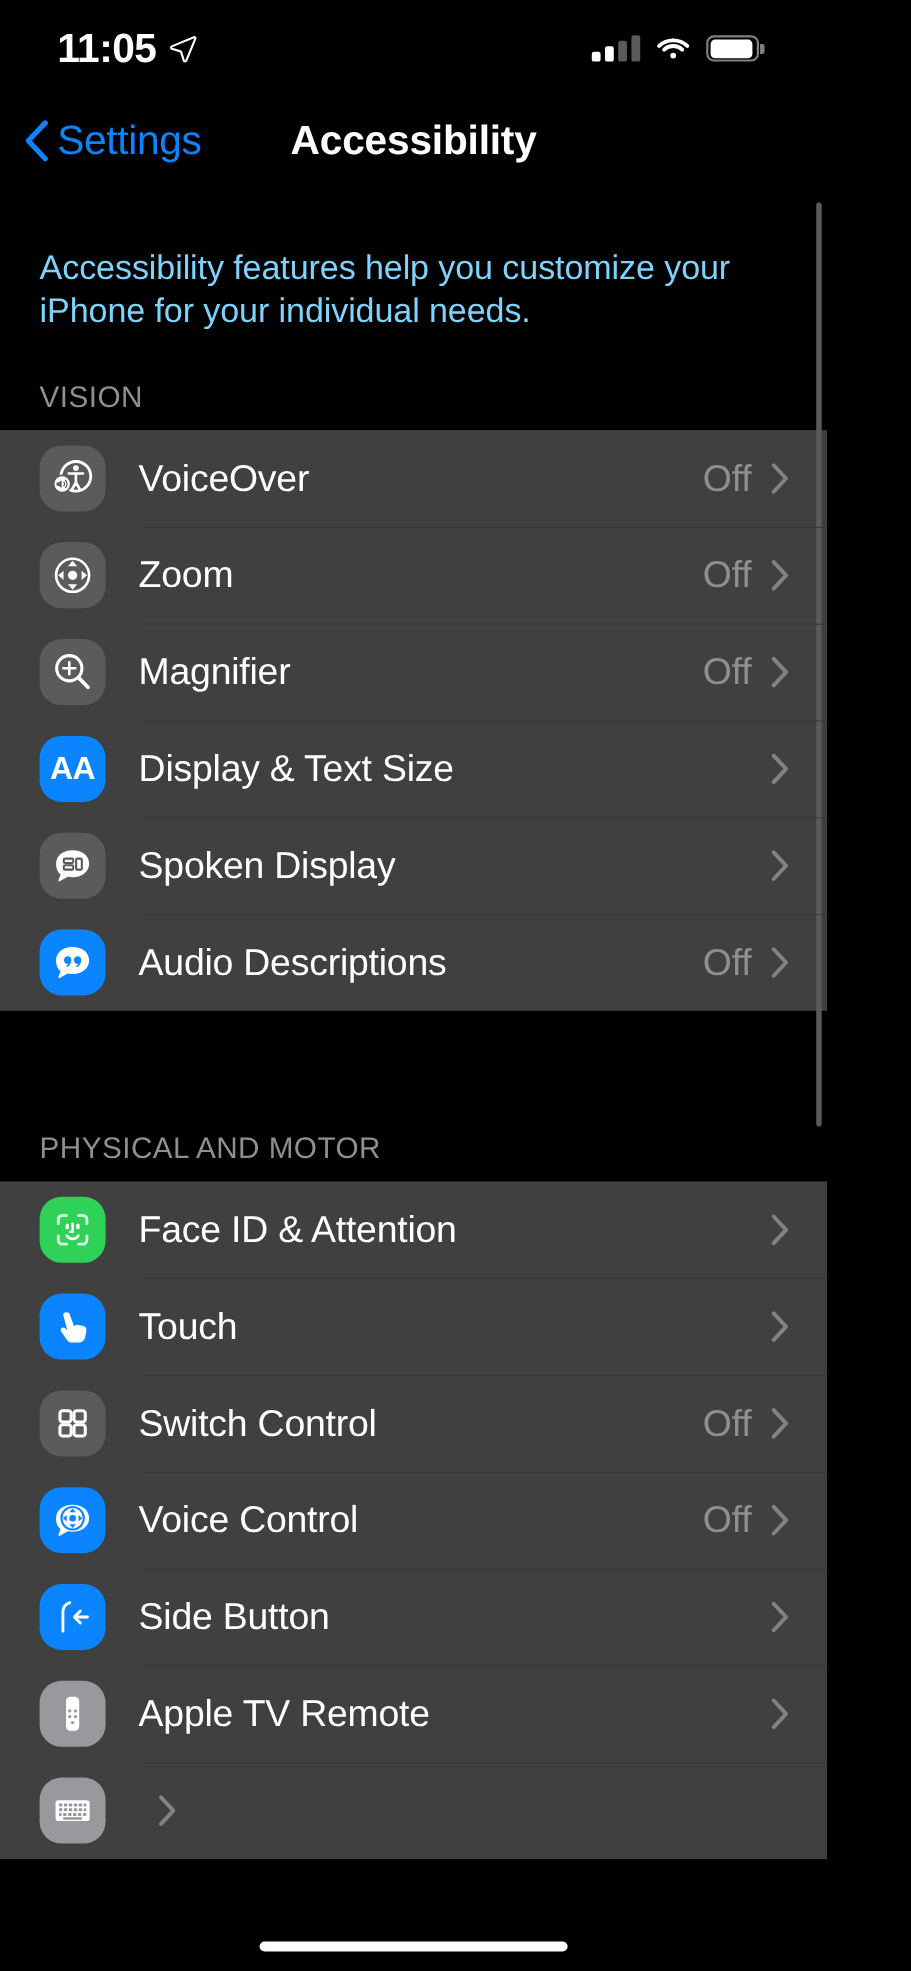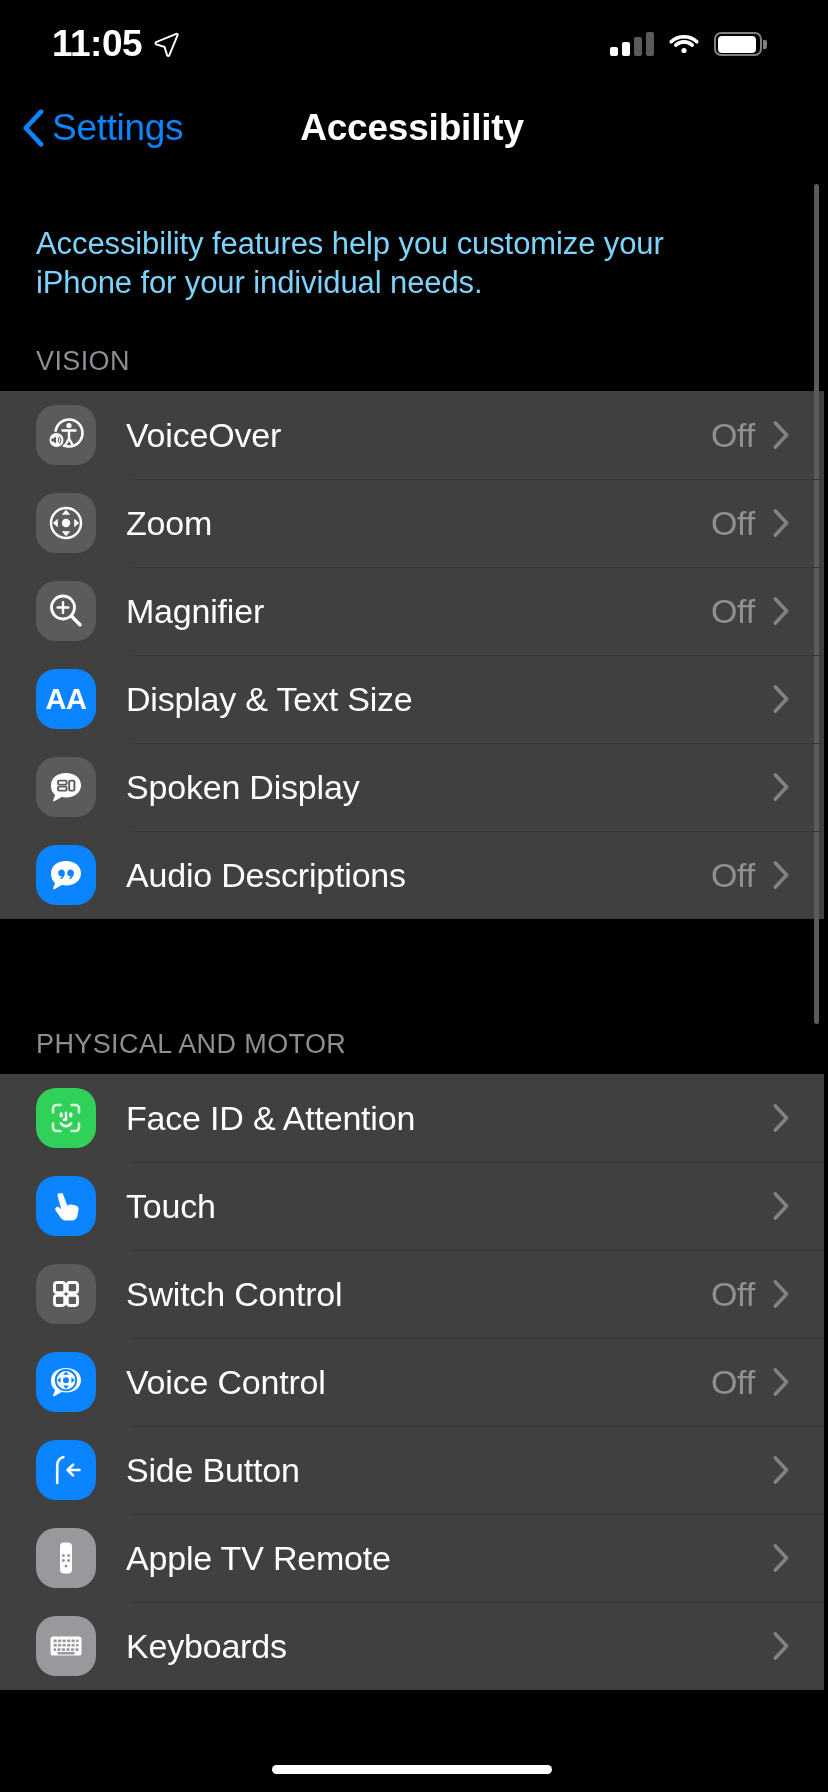--- a/index.html
+++ b/index.html
@@ -3,21 +3,21 @@
 <meta charset="utf-8">
 <style>
   * { margin:0; padding:0; box-sizing:border-box; }
   html, body {
     width:828px; height:1792px;
     background:#000;
     font-family:"Liberation Sans", sans-serif;
     -webkit-font-smoothing:antialiased;
     overflow:hidden;
   }
-  .phone { position:relative; width:824px; height:1792px; background:#000; }
+  .phone { position:relative; width:752px; height:1792px; background:#000; }
 
   
   .statusbar {
     position:relative; height:88px;
     display:flex; align-items:center; justify-content:space-between;
     padding:0 62px 0 52px;
   }
   .sb-left { display:flex; align-items:center; gap:11px; }
   .sb-time { color:#fff; font-size:37px; font-weight:600; letter-spacing:-0.5px; }
   .loc-arrow { width:26px; height:26px; display:block; }
@@ -393,21 +393,20 @@
               <rect x="9.6" y="24.2" width="2.4" height="2.7" rx="0.6"></rect>
               <rect x="13.4" y="24.2" width="3.1" height="2.7" rx="0.6"></rect>
               <rect x="17.9" y="24.2" width="3.1" height="2.7" rx="0.6"></rect>
               <rect x="22.4" y="24.2" width="3.1" height="2.7" rx="0.6"></rect>
               <rect x="26.9" y="24.2" width="3.1" height="2.7" rx="0.6"></rect>
               <rect x="31.4" y="24.2" width="3.1" height="2.7" rx="0.6"></rect>
               <rect x="13.4" y="28" width="17.2" height="2.4" rx="0.6"></rect>
             </g>
           </svg>
         </span>
-        <span class="row-label">Keyboards</span>
         <span class="row-value"></span>
         <svg class="chev" viewBox="0 0 10 17">
             <path d="M1.4 1.4 8 8.5l-6.6 7.1" fill="none" stroke="#8e8e93" stroke-width="2.1" stroke-linecap="round" stroke-linejoin="round"></path>
           </svg>
       </div>
 
     </div>
   </div>
 
   <div class="home-indicator"></div>

